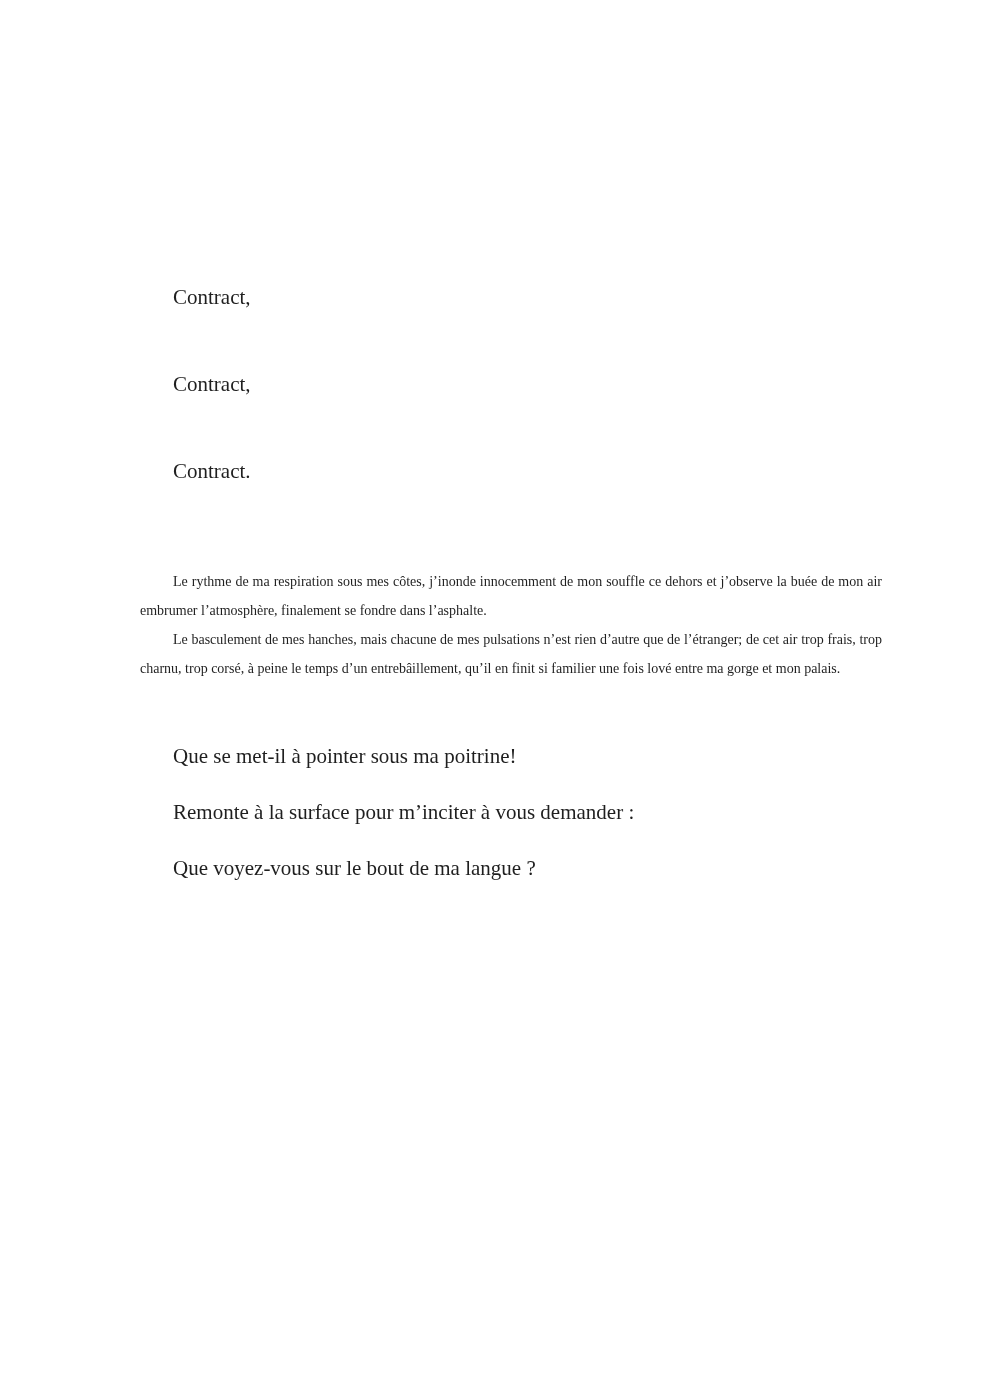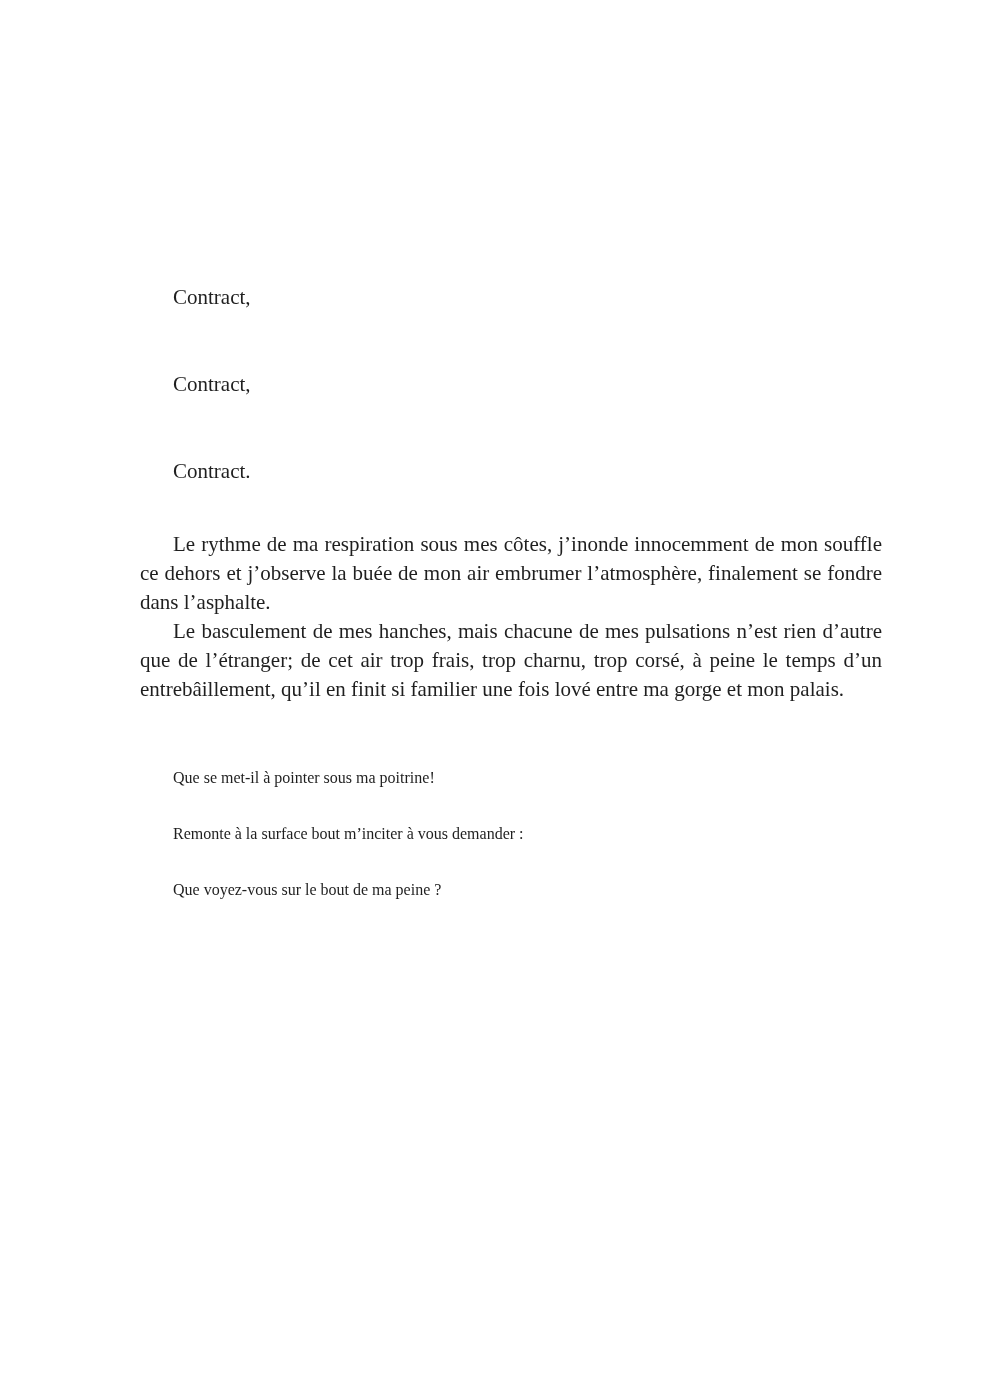--- a/index.html
+++ b/index.html
@@ -28,35 +28,35 @@
     width: 742px;
   }
   .standalone {
     font-size: 21px;
     line-height: 29px;
     text-indent: 33px;
     margin: 0 0 58px 0;
     white-space: pre-wrap;
   }
   .standalone.last-opening {
-    margin-bottom: 44px;
+    margin-bottom: 81px;
   }
   .paragraph {
-    font-size: 21px;
+    font-size: 14px;
     line-height: 29px;
     text-align: justify;
     text-indent: 33px;
     margin: 0;
     white-space: normal;
   }
   .poem-block {
     margin-top: 59px;
   }
   .poem-line {
-    font-size: 16px;
+    font-size: 21px;
     line-height: 29px;
     text-indent: 33px;
     margin: 0 0 27px 0;
     white-space: pre-wrap;
   }
   .poem-line:last-child {
     margin-bottom: 0;
   }
 </style>
 </head>
@@ -70,18 +70,18 @@
     <p class="standalone">Contract,</p>
 
     <p class="standalone last-opening">Contract.</p>
 
     <p class="paragraph">Le rythme de ma respiration sous mes côtes, j’inonde innocemment de mon souffle ce dehors et j’observe la buée de mon air embrumer l’atmosphère, finalement se fondre dans l’asphalte.</p>
 
     <p class="paragraph">Le basculement de mes hanches, mais chacune de mes pulsations n’est rien d’autre que de l’étranger; de cet air trop frais, trop charnu, trop corsé, à peine le temps d’un entrebâillement, qu’il en finit si familier une fois lové entre ma gorge et mon palais.</p>
 
     <div class="poem-block">
       <p class="poem-line">Que se met-il à pointer sous ma poitrine!</p>
-      <p class="poem-line">Remonte à la surface bout m’inciter à vous demander :</p>
-      <p class="poem-line">Que voyez-vous sur le bout de ma peine ?</p>
+      <p class="poem-line">Remonte à la surface pour m’inciter à vous demander :</p>
+      <p class="poem-line">Que voyez-vous sur le bout de ma langue ?</p>
     </div>
 
   </div>
 </div>
 
 </body></html>

